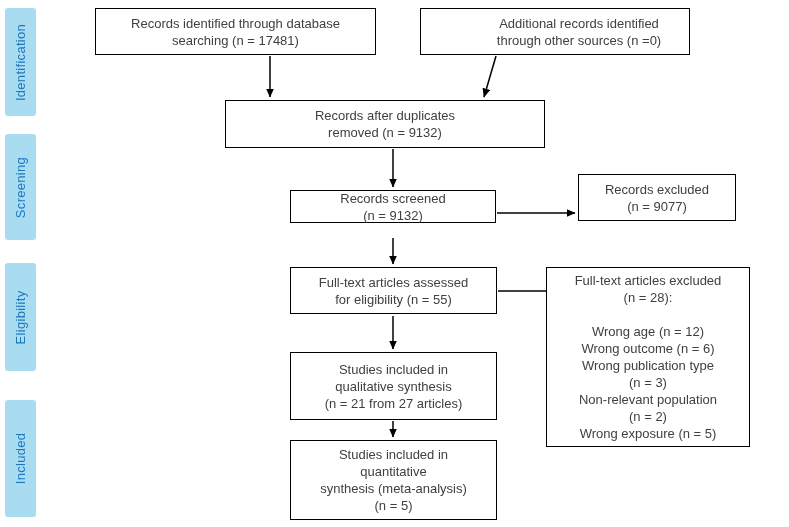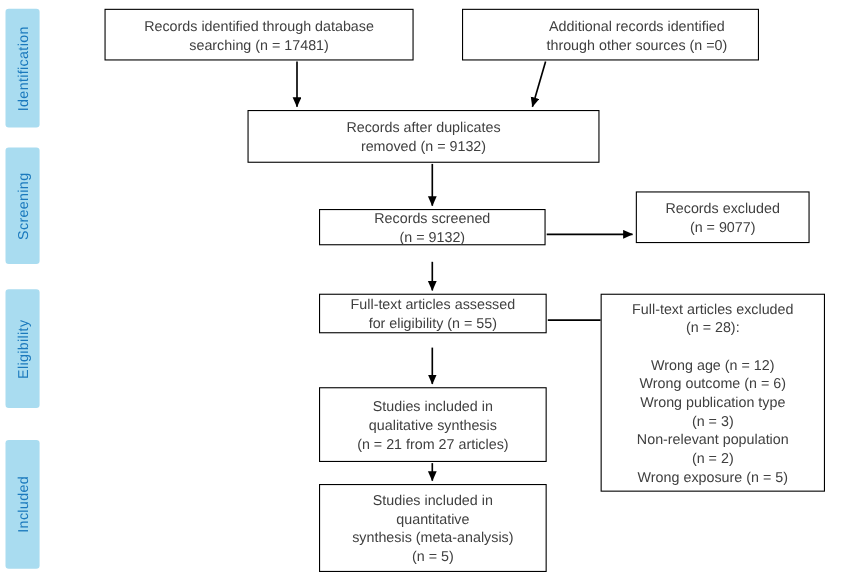--- a/index.html
+++ b/index.html
@@ -59,21 +59,21 @@
   #stage-0 { left: 5px;  top: 8px;   width: 31px; height: 108px; }
   #stage-1 { left: 5px;  top: 134px; width: 31px; height: 106px; }
   #stage-2 { left: 5px;  top: 263px; width: 31px; height: 108px; }
   #stage-3 { left: 5px;  top: 400px; width: 31px; height: 117px; }
   
   #box-0 { left: 95px;  top: 8px;   width: 281px; height: 47px; }
   #box-1 { left: 420px; top: 8px;   width: 270px; height: 47px; padding-left: 48px; }
   #box-2 { left: 225px; top: 100px; width: 320px; height: 48px; justify-content: center; }
   #box-3 { left: 290px; top: 190px; width: 206px; height: 33px; }
   #box-4 { left: 578px; top: 174px; width: 158px; height: 47px; }
-  #box-5 { left: 290px; top: 267px; width: 207px; height: 36px; }
+  #box-5 { left: 290px; top: 267px; width: 207px; height: 47px; }
   #box-6 { left: 546px; top: 267px; width: 204px; height: 180px; }
   #box-7 { left: 290px; top: 352px; width: 207px; height: 68px; }
   #box-8 { left: 290px; top: 440px; width: 207px; height: 80px; }
 </style>
 </head>
 <body>
 
 <div class="canvas">
 
   <svg class="arrows" width="789" height="527" viewBox="0 0 789 527" xmlns="http://www.w3.org/2000/svg">

